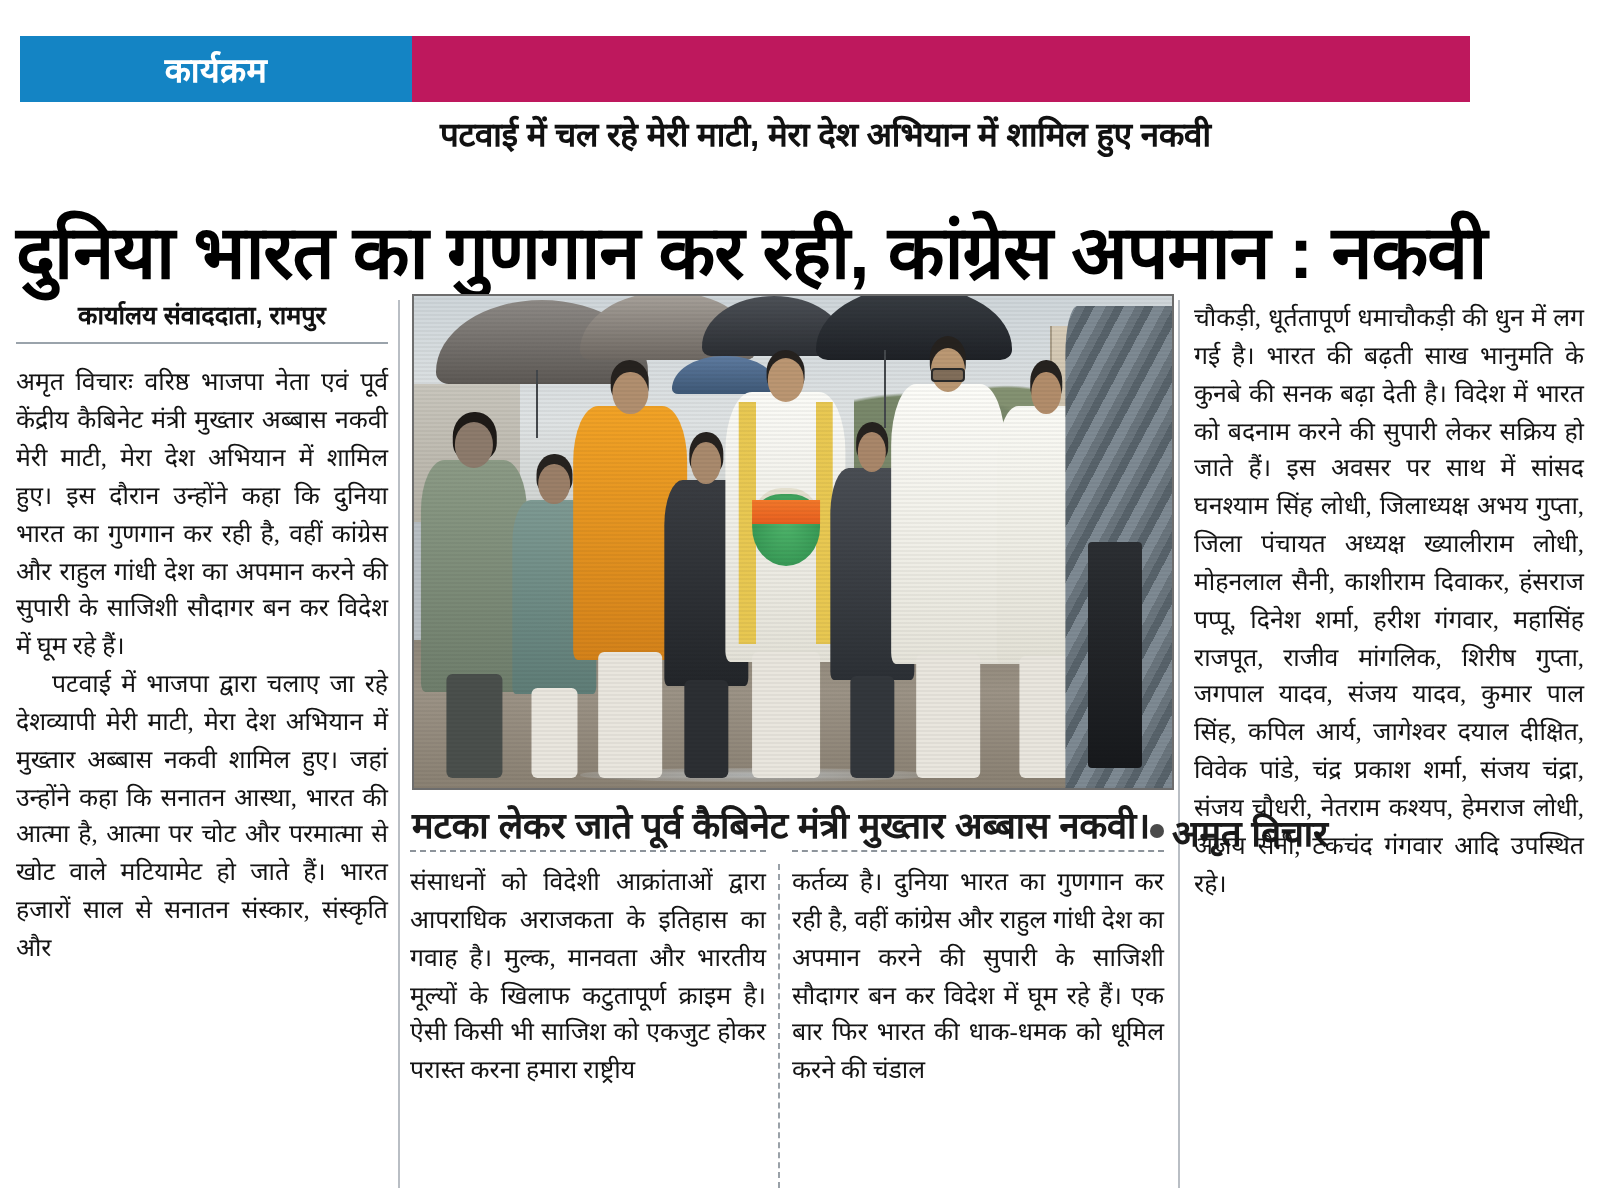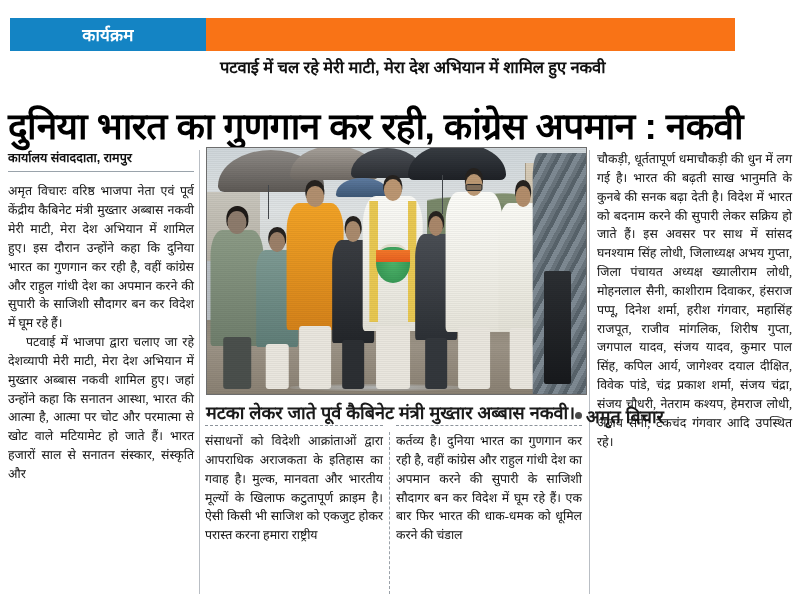--- a/index.html
+++ b/index.html
@@ -25,21 +25,21 @@
     background: #ffffff;
   }
 
   
   .kicker-band {
     position: absolute;
     left: 10px;
     top: 18px;
     width: 725px;
     height: 33px;
-    background: #f97316;
+    background: #be185d;
     display: flex;
     align-items: stretch;
   }
 
   .kicker-tag {
     width: 196px;
     background: #1484c4;
     display: flex;
     align-items: center;
     justify-content: center;
@@ -106,21 +106,21 @@
 
   .byline {
     font-family: "Liberation Sans", "DejaVu Sans", sans-serif;
     font-weight: 700;
     font-size: 12.6px;
     line-height: 1.3;
     color: #111111;
     padding-bottom: 5px;
     border-bottom: 1px solid #9aa3ab;
     margin-bottom: 10px;
-    text-align: left;
+    text-align: center;
   }
 
   
   #col-2 {
     left: 205px;
     top: 432px;
     width: 178px;
     height: 164px;
   }
 

